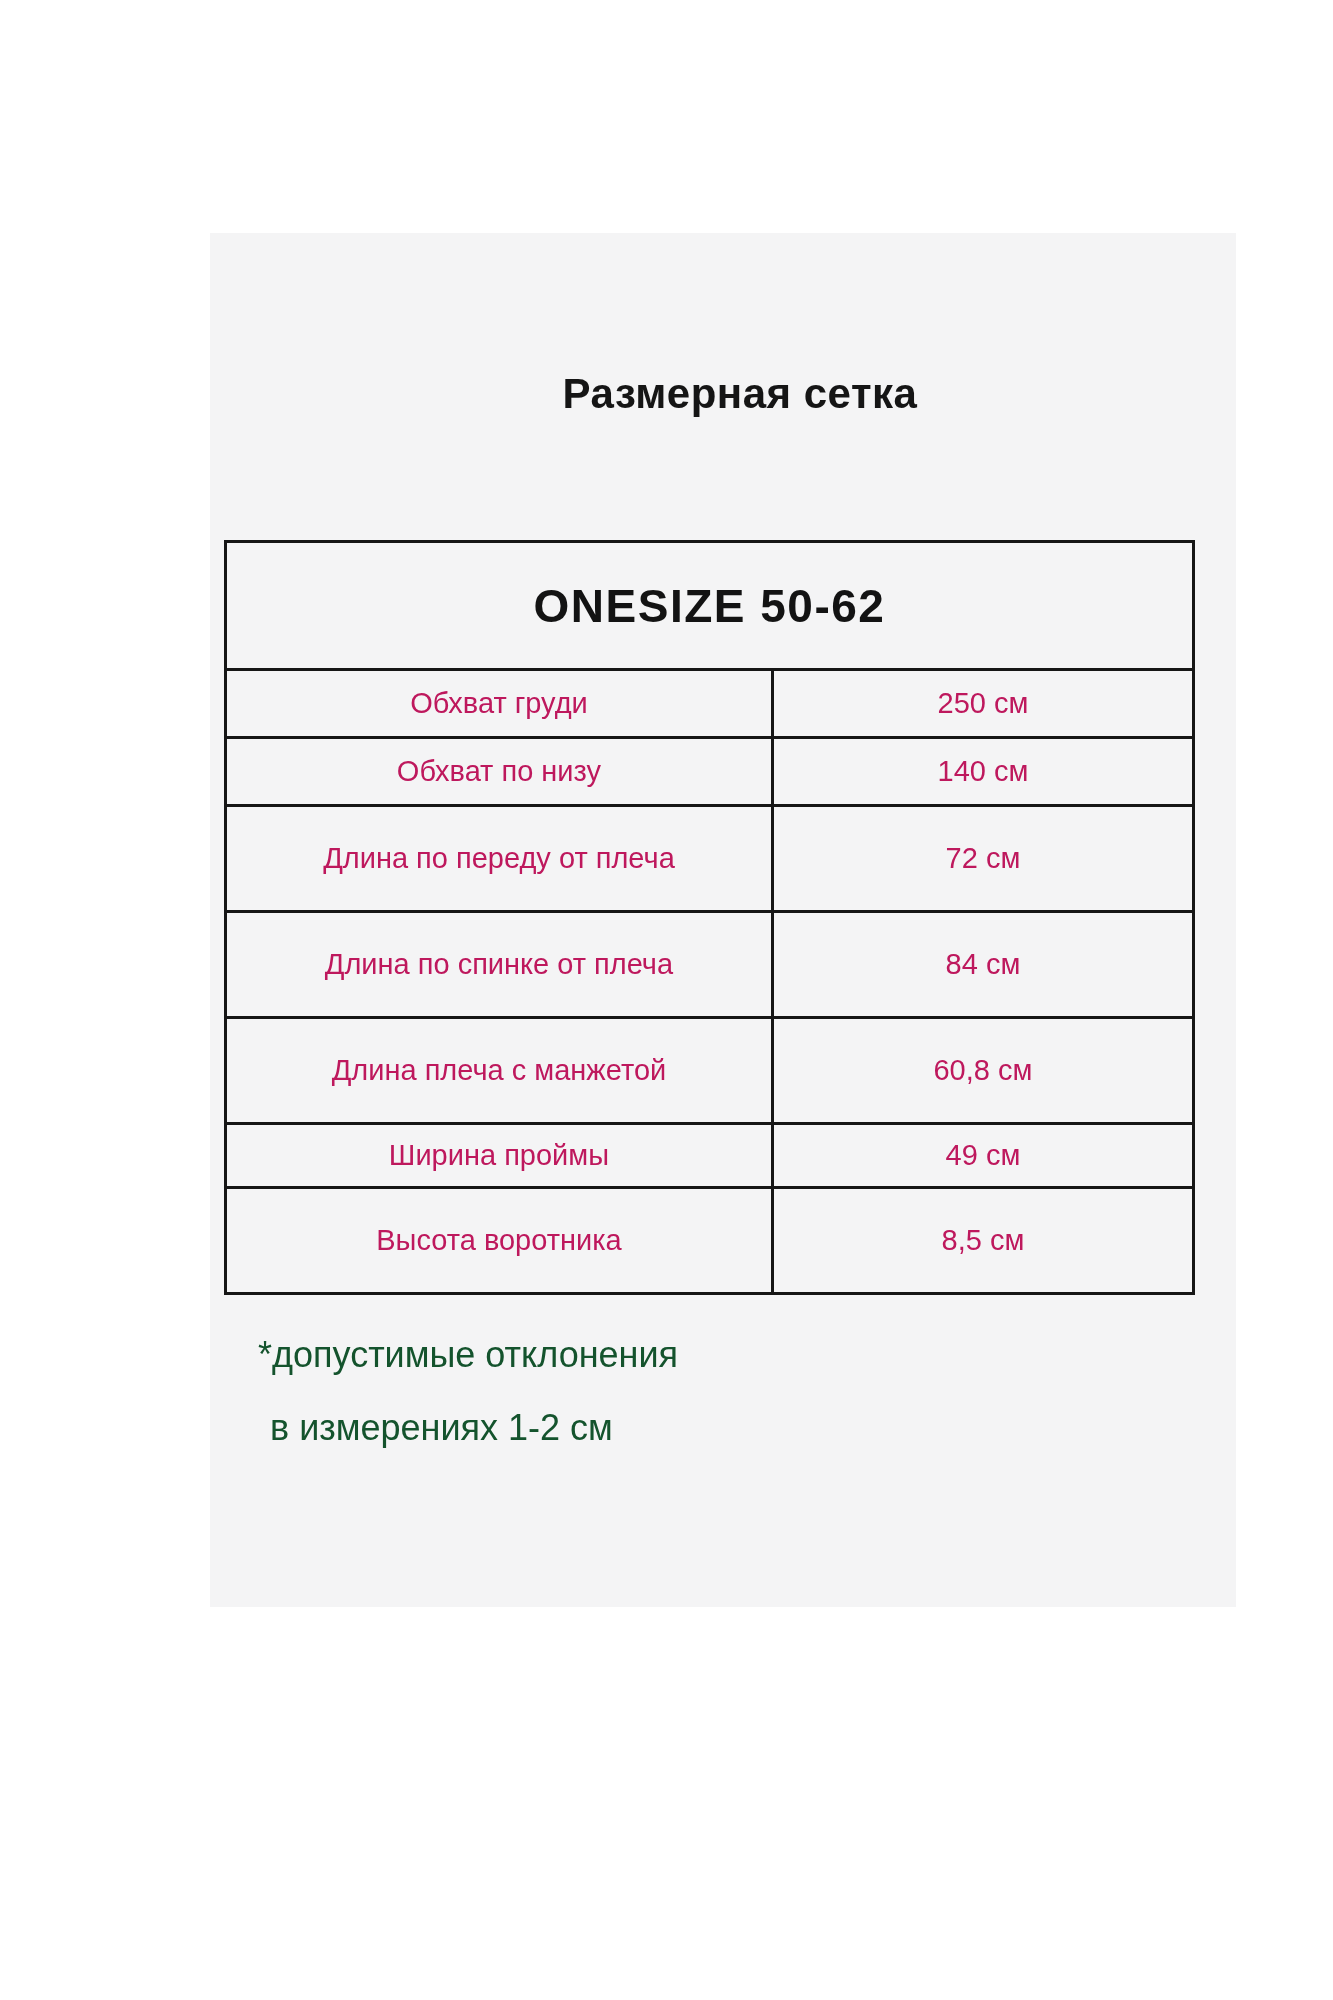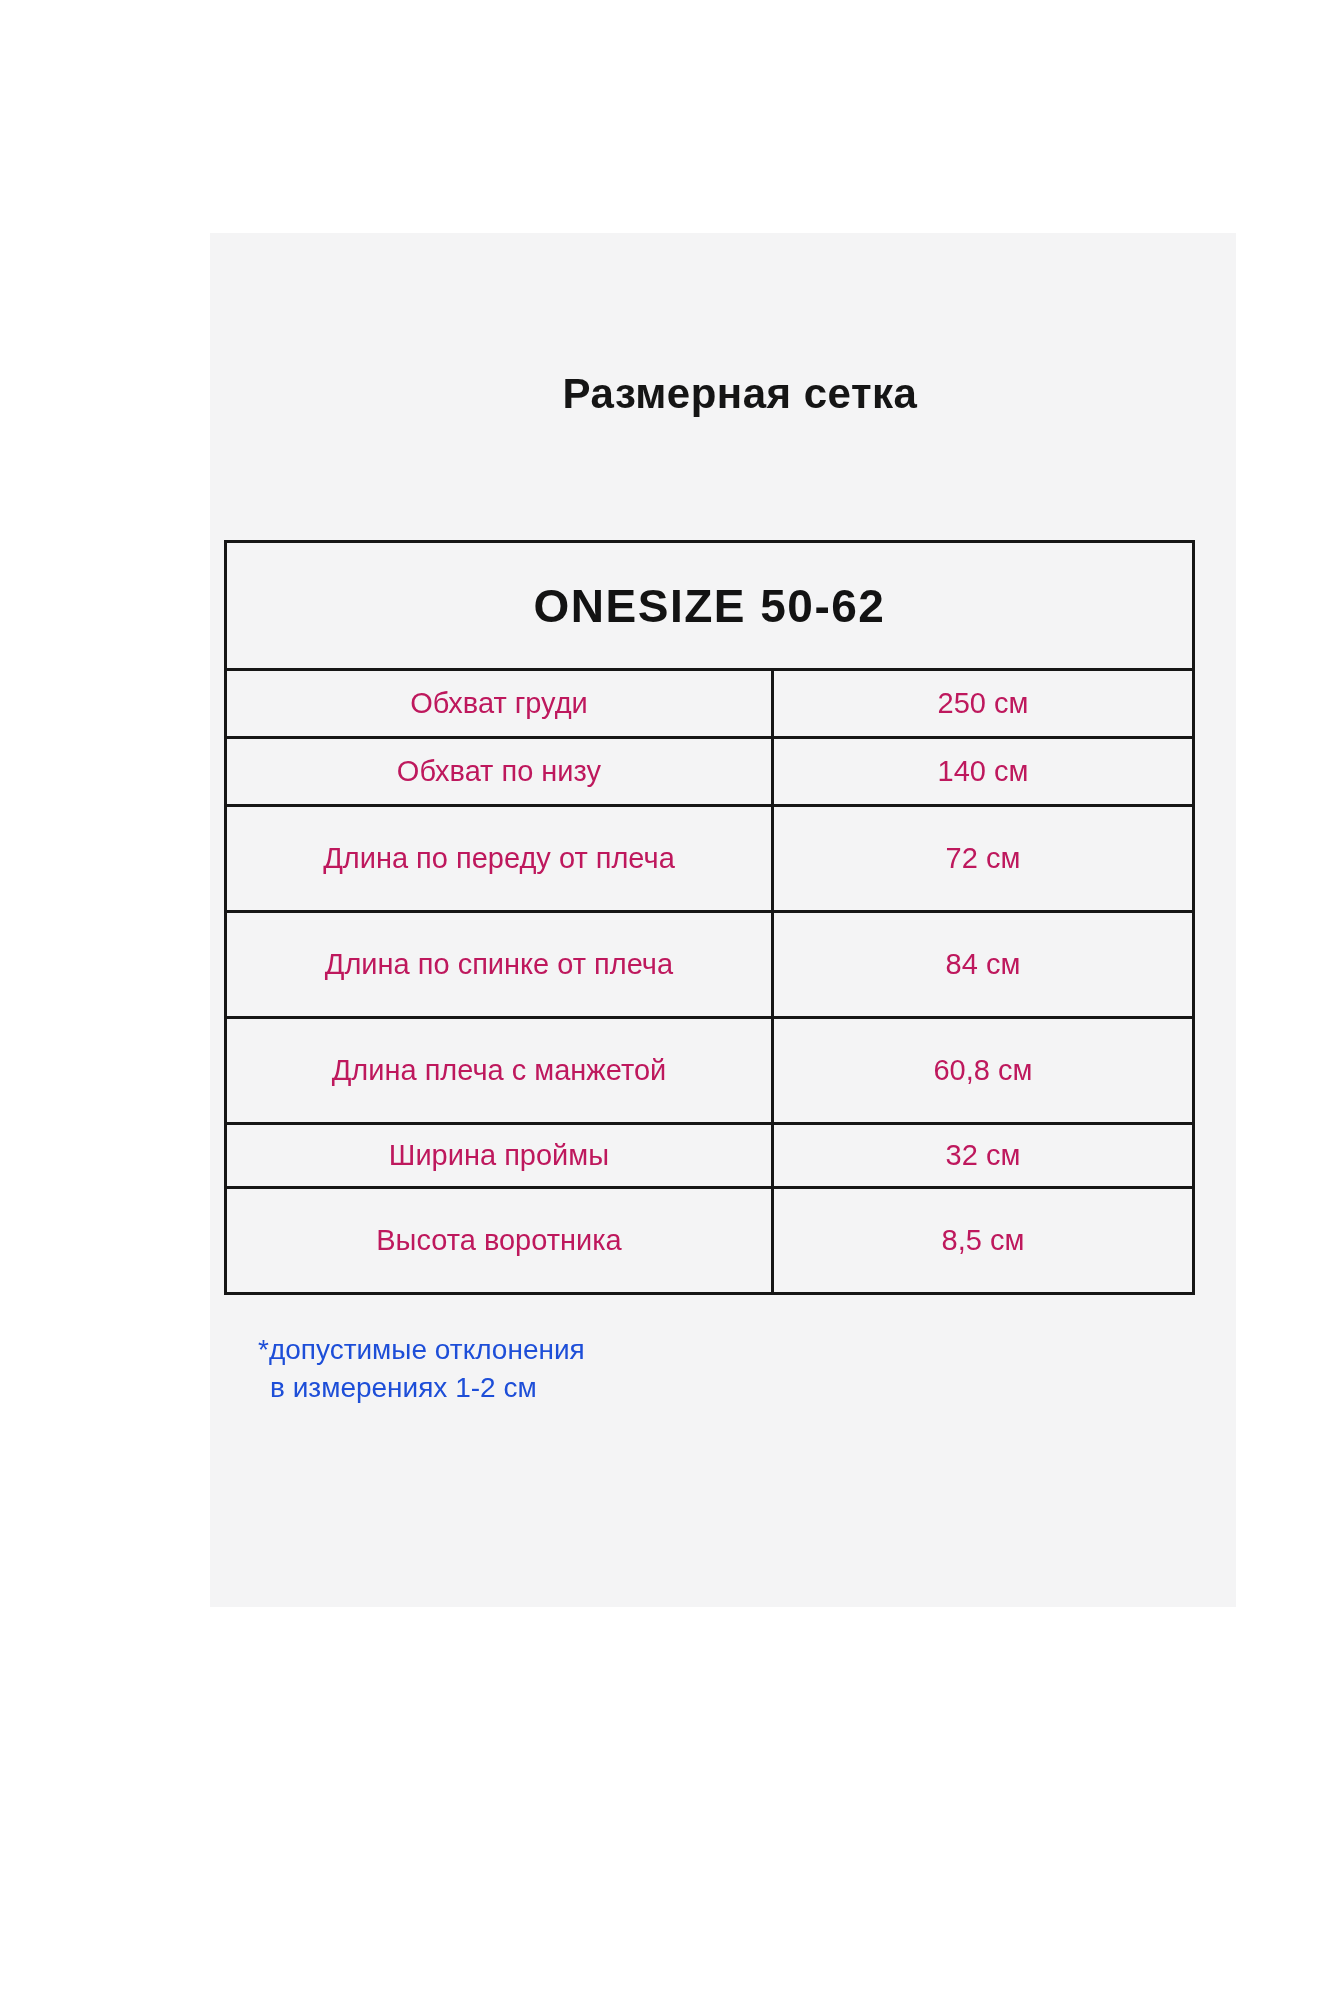--- a/index.html
+++ b/index.html
@@ -74,26 +74,26 @@
   .size-table tbody tr:nth-child(3),
   .size-table tbody tr:nth-child(4),
   .size-table tbody tr:nth-child(5),
   .size-table tbody tr:nth-child(7) { height: 106px; }
   .size-table tbody tr:nth-child(6) { height: 64px; }
 
   .footnote {
     position: absolute;
     left: 48px;
     top: 1098px;
-    font-size: 28px;
+    font-size: 36px;
     line-height: 1.35;
-    color: #1d4ed8;
+    color: #14532d;
     font-weight: 400;
   }
-  .footnote .line2 { padding-left: 12px; }
+  .footnote .line2 { padding-left: 12px; margin-top: 24px; }
 </style>
 </head>
 <body>
 
 <div class="card">
 
   <h1 class="page-title">Размерная сетка</h1>
 
   <table class="size-table">
     <colgroup>
@@ -121,21 +121,21 @@
         <tr>
     <td>Длина по спинке от плеча</td>
     <td>84 см</td>
   </tr>
         <tr>
     <td>Длина плеча с манжетой</td>
     <td>60,8 см</td>
   </tr>
         <tr>
     <td>Ширина проймы</td>
-    <td>32 см</td>
+    <td>49 см</td>
   </tr>
         <tr>
     <td>Высота воротника</td>
     <td>8,5 см</td>
   </tr>
       </tbody>
   </table>
 
   <div class="footnote">
     <div class="line1">*допустимые отклонения</div>

